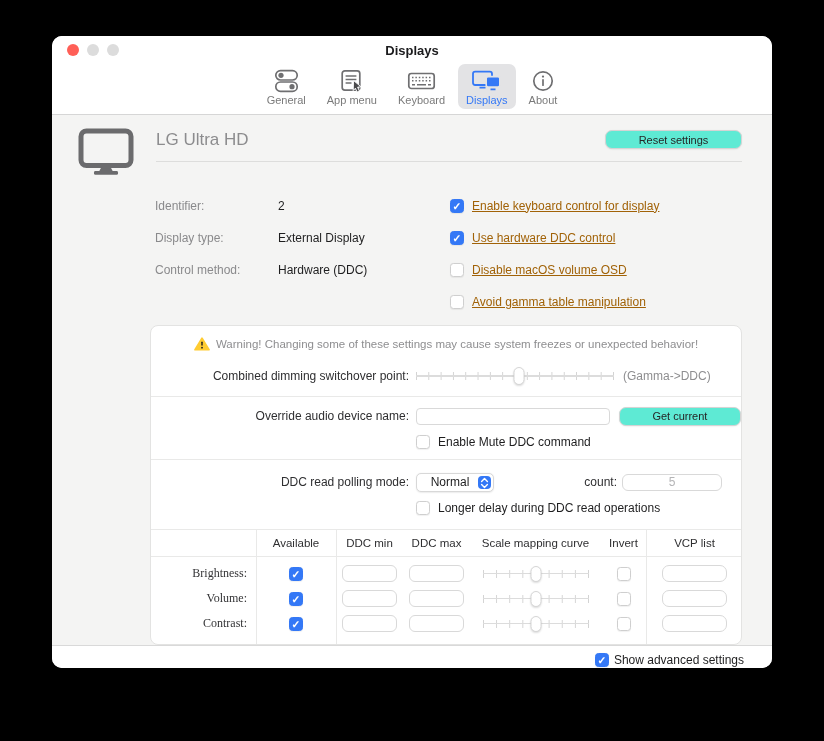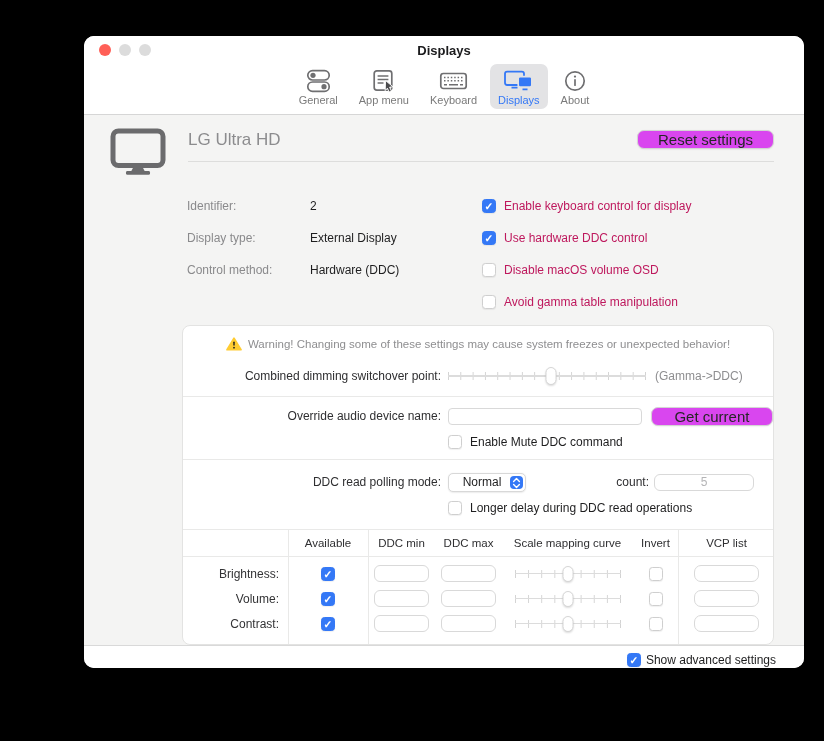--- a/index.html
+++ b/index.html
@@ -1,21 +1,21 @@
 <!DOCTYPE html>
 <html><head>
 <meta charset="utf-8">
 <style>
   * { margin:0; padding:0; box-sizing:border-box; }
   html,body { width:824px; height:741px; }
   body { background:#000; position:relative; font-family:"Liberation Sans", sans-serif; -webkit-font-smoothing:antialiased; }
 
   .window { position:absolute; left:52px; top:36px; width:720px; height:632px;
     background:#fff; border-radius:10px; overflow:hidden; display:flex; flex-direction:column;
-    box-shadow:0 0 0 1px rgba(0,0,0,.65), 0 14px 34px rgba(0,0,0,.55);margin-left:32px; }
+    box-shadow:0 0 0 1px rgba(0,0,0,.65), 0 14px 34px rgba(0,0,0,.55); }
 
   
   .titlebar { height:28px; position:relative; flex:none; background:#fff; }
   .lights { position:absolute; left:15px; top:8px; display:flex; gap:8px; }
   .light { width:12px; height:12px; border-radius:50%; }
   .light.red { background:#ff5f57; }
   .light.gray { background:#dcdcdc; }
   .title { text-align:center; line-height:30px; font-size:13px; font-weight:bold; color:#1b1b1d; }
 
   
@@ -29,33 +29,33 @@
   .tab.selected .tab-label { color:#3478f6; }
 
   
   .content { flex:1; background:#f4f4f3; padding:12px 30px 0 26px; }
 
   .disp-header { display:flex; gap:22px; }
   .monitor-icon { width:56px; flex:none; margin-top:1px; }
   .head-right { flex:1; }
   .name-row { display:flex; align-items:center; justify-content:space-between; height:25px; }
   .disp-name { font-size:17px; color:#8c8c8e; }
-  .btn { background:#d946ef; border:1px solid #d4d4d4; border-radius:7px; font-size:15px;
+  .btn { background:#5eead4; border:1px solid #d4d4d4; border-radius:7px; font-size:11px;
     color:#262626; display:flex; align-items:center; justify-content:center;
     box-shadow:0 .5px 1.5px rgba(0,0,0,.08); }
   .reset-btn { width:137px; height:19px; }
   .head-divider { border-bottom:1px solid #ddddDC; margin-top:9px; }
 
   .info-area { display:flex; margin-left:77px; margin-top:17px; }
   .info-left { width:295px; flex:none; display:flex; flex-direction:column; gap:13px; }
   .info-row { display:flex; align-items:center; height:19px; font-size:12px; }
   .info-label { width:123px; flex:none; color:#8a8a8c; }
   .info-value { color:#1e1e1f; }
   .info-right { display:flex; flex-direction:column; gap:13px; }
-  .opt-row { display:flex; align-items:center; gap:8px; height:19px; font-size:12px; color:#be185d; }
+  .opt-row { display:flex; align-items:center; gap:8px; height:19px; font-size:12px; color:#a16207;text-decoration:underline; }
 
   
   .cb { width:14px; height:14px; border-radius:3.5px; background:#fff; border:1px solid #cfcfcf;
     position:relative; flex:none; box-shadow:0 .5px 1px rgba(0,0,0,.06); }
   .cb.checked { background:#3478f6; border-color:#3478f6; }
   .cb.checked::after { content:"✓"; position:absolute; left:0; right:0; top:0; text-align:center;
     color:#fff; font-size:10.5px; font-weight:bold; line-height:13px; }
 
   
   .panel { margin-left:72px; margin-top:14px; width:592px; background:#fff;
@@ -100,21 +100,21 @@
   .dd-ctl { position:absolute; right:2.5px; top:2.5px; width:13px; height:13px;
     background:#3478f6; border-radius:4px; display:flex; align-items:center; justify-content:center; }
   .count-label { width:123px; flex:none; text-align:right; color:#2f2f31; }
   .count-field { width:100px; margin-left:5px; text-align:center; color:#b4b4b6; border-radius:6px; }
 
   .sec4 { position:relative; padding-bottom:8px; }
   .vline { position:absolute; top:0; bottom:0; width:1px; background:#e9e9e8; }
   .vline.v1 { left:105px; } .vline.v2 { left:185px; } .vline.v3 { left:495px; }
   .thead { display:flex; align-items:center; height:27px; border-bottom:1px solid #e9e9e8;
     font-size:11.5px; color:#2f2f31; }
-  .tbody { padding-top:4px; }
+  .tbody { padding-top:4px;font-family:Liberation Serif, serif; }
   .trow { display:flex; align-items:center; height:25px; font-size:12px; }
   .c-label { width:105px; flex:none; text-align:right; padding-right:9px; color:#333335; }
   .c-avail { width:80px; flex:none; display:flex; justify-content:center; }
   .c-min, .c-max { width:67px; flex:none; display:flex; justify-content:center; }
   .c-curve { width:131px; flex:none; display:flex; justify-content:center; }
   .c-invert { width:45px; flex:none; display:flex; justify-content:center; }
   .c-vcp { width:97px; flex:none; display:flex; justify-content:center; }
   .thead > div { text-align:center; }
   .mini-field { width:55px; height:17px; border-radius:6px; text-align:center; }
   .vcp-field { width:65px; height:17px; border-radius:7px; text-align:center; }

